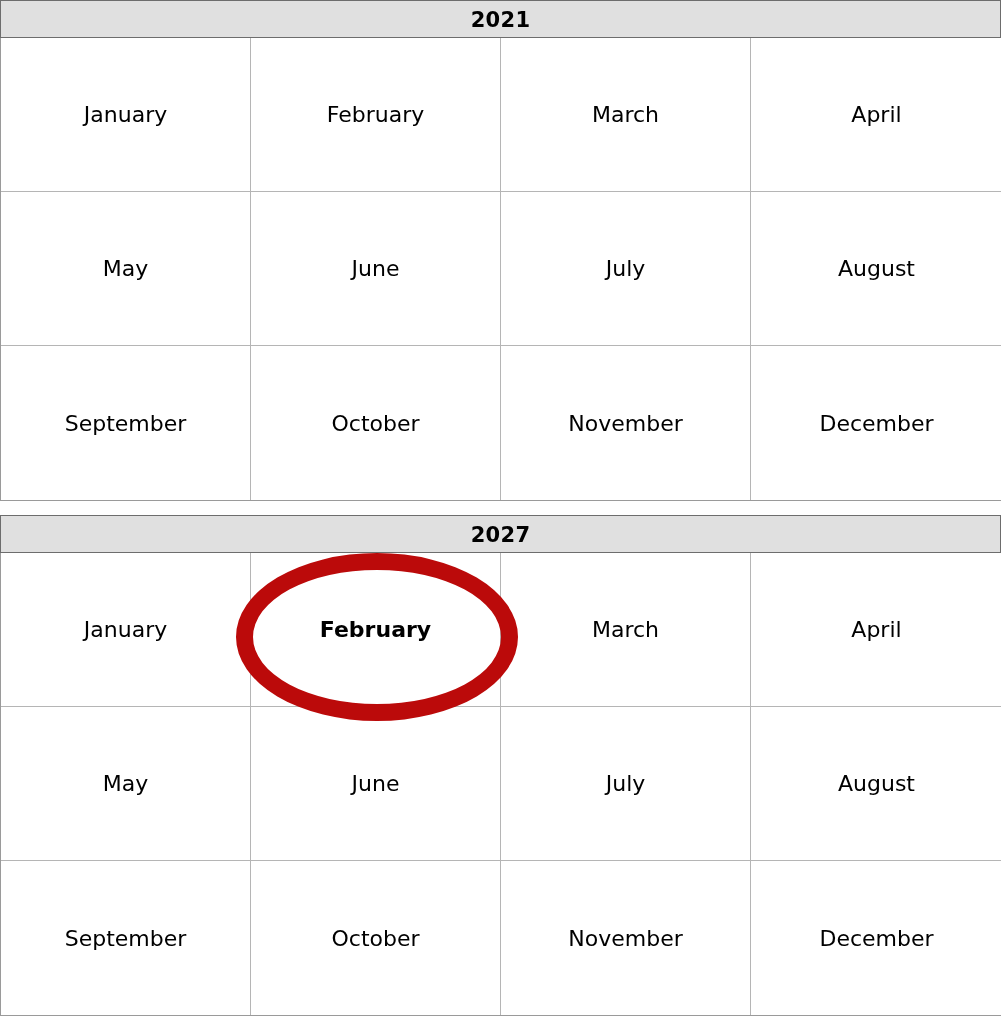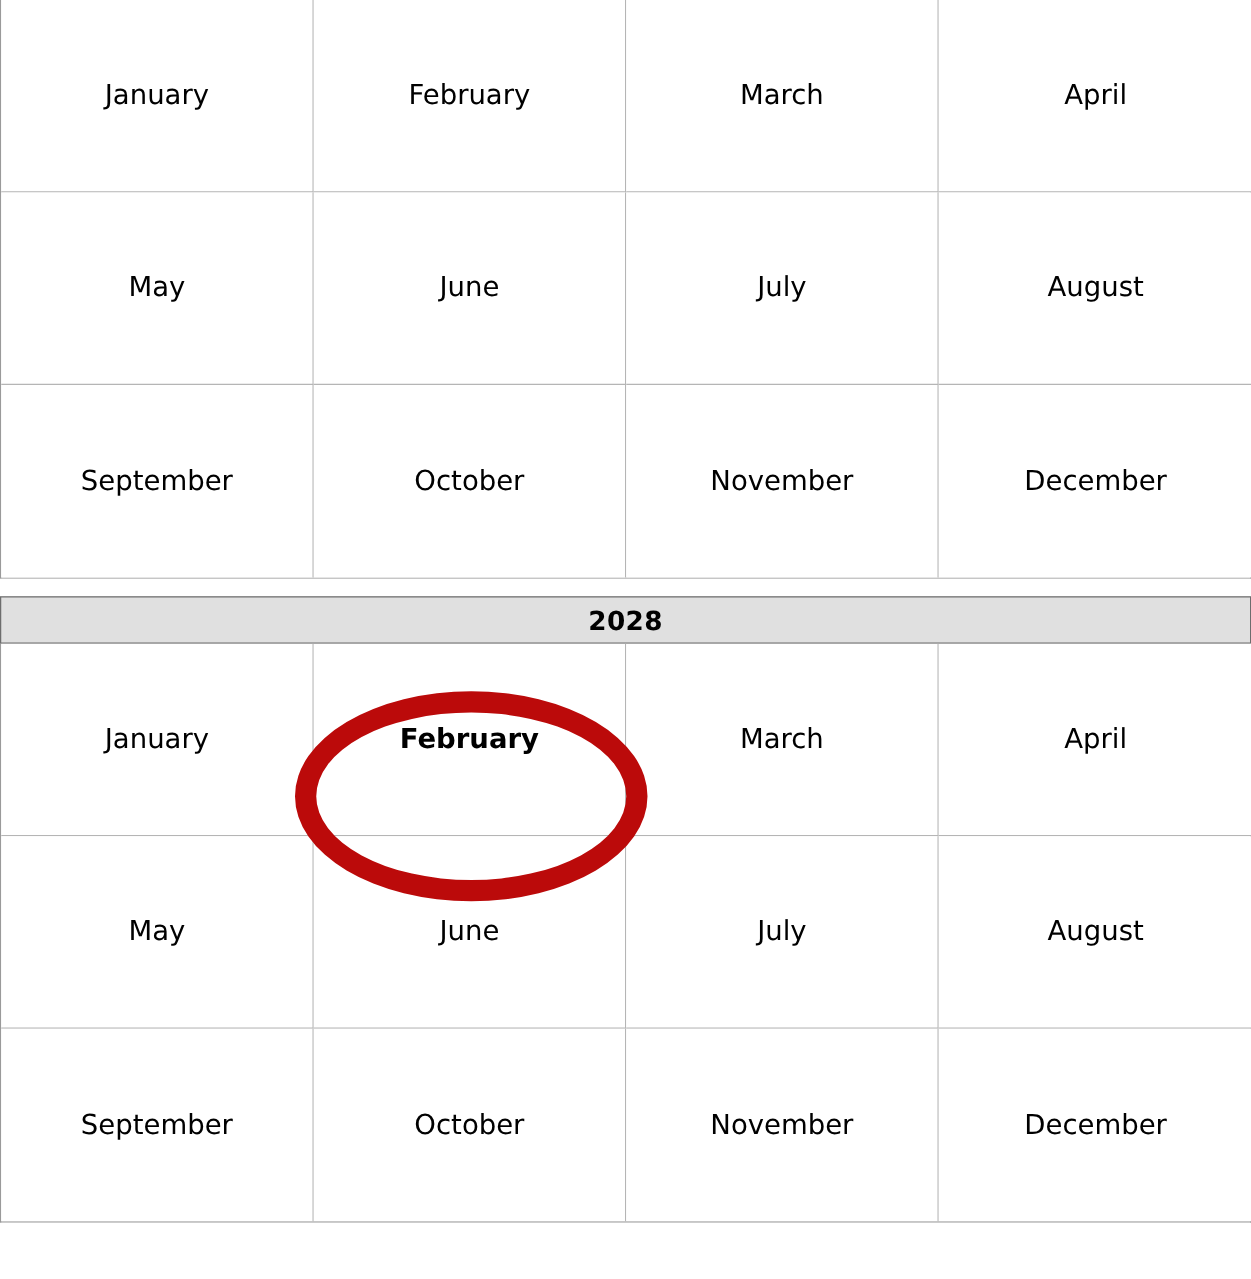--- a/index.html
+++ b/index.html
@@ -87,40 +87,41 @@
     border-radius: 50%;
     box-sizing: border-box;
   }
 </style>
 </head>
 <body>
 
 <div class="page">
 
   <div class="year-block">
+    <div class="year-header">2021</div>
     <div class="month-grid">
       <div class="month-cell">January</div>
       <div class="month-cell">February</div>
       <div class="month-cell">March</div>
       <div class="month-cell">April</div>
       <div class="month-cell">May</div>
       <div class="month-cell">June</div>
       <div class="month-cell">July</div>
       <div class="month-cell">August</div>
       <div class="month-cell">September</div>
       <div class="month-cell">October</div>
       <div class="month-cell">November</div>
       <div class="month-cell">December</div>
     </div>
   </div>
 
   <div class="gap"></div>
 
   <div class="year-block">
-    <div class="year-header">2028</div>
+    <div class="year-header">2027</div>
     <div class="month-grid">
       <div class="month-cell">January</div>
       <div class="month-cell highlighted">February</div>
       <div class="month-cell">March</div>
       <div class="month-cell">April</div>
       <div class="month-cell">May</div>
       <div class="month-cell">June</div>
       <div class="month-cell">July</div>
       <div class="month-cell">August</div>
       <div class="month-cell">September</div>

